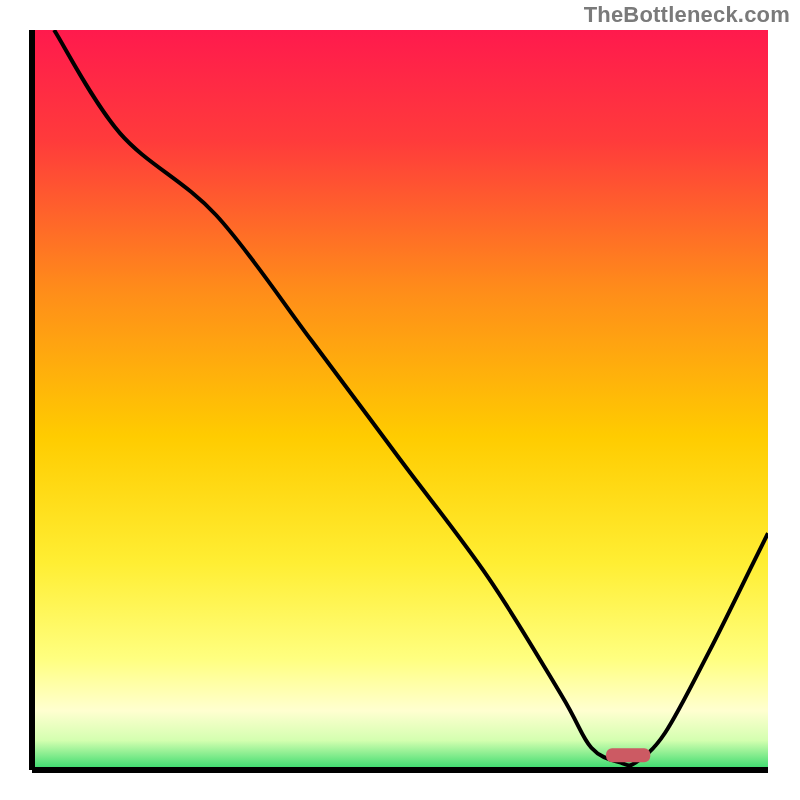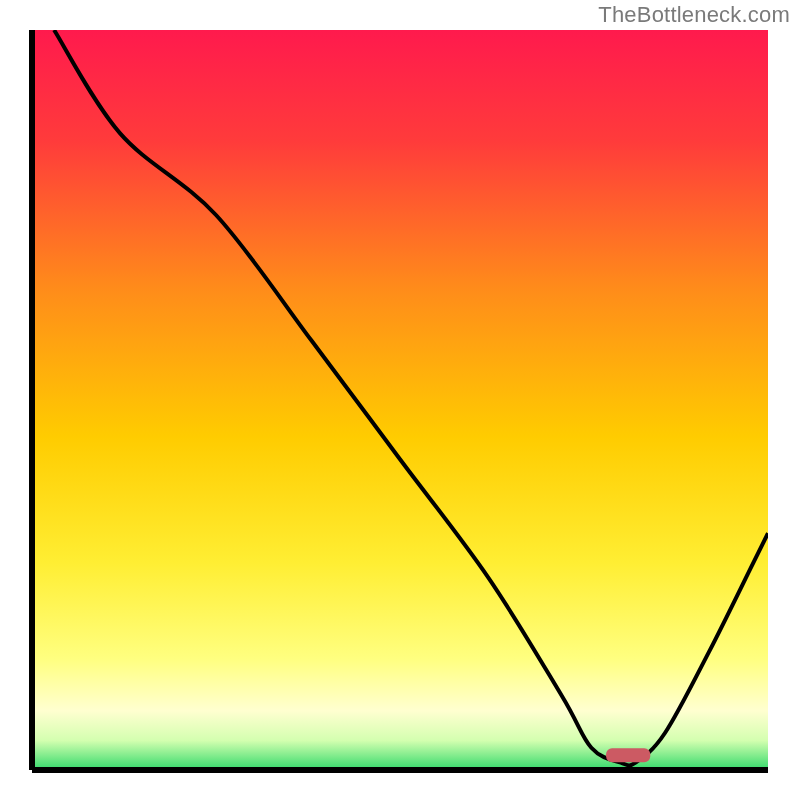--- a/index.html
+++ b/index.html
@@ -14,21 +14,21 @@
     position: relative;
     width: 800px;
     height: 800px;
   }
   .attribution {
     position: absolute;
     top: 2px;
     right: 10px;
     font-size: 22px;
     color: #7a7a7a;
-    font-weight: normal;
+    font-weight: bold;
     letter-spacing: 0.2px;
   }
   svg.plot {
     position: absolute;
     top: 0;
     left: 0;
     width: 800px;
     height: 800px;
   }
 </style>

